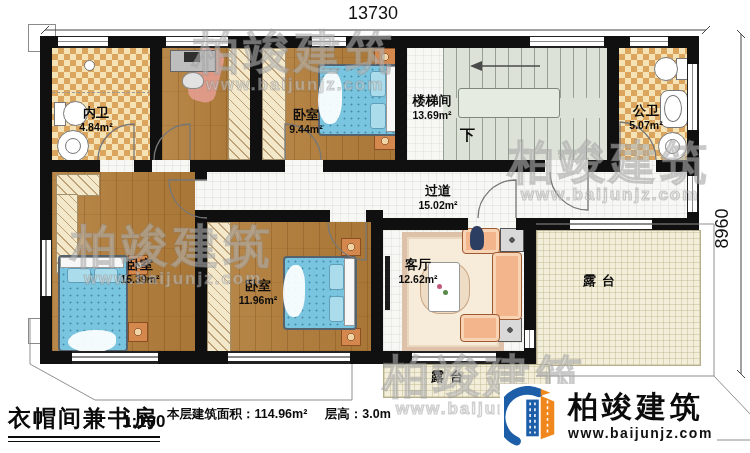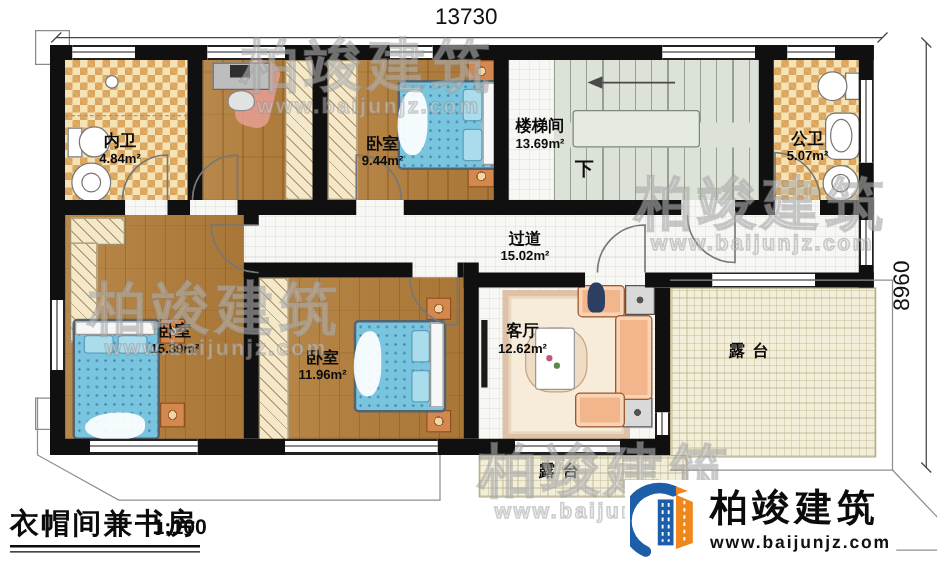--- a/index.html
+++ b/index.html
@@ -267,21 +267,21 @@
     <span class="ar">9.44m²</span>
   </div>
   <div class="rlabel" style="left:432px;top:94px;">
     <span class="nm">楼梯间</span>
     <span class="ar">13.69m²</span>
   </div>
   <div class="rlabel" style="left:646px;top:104px;">
     <span class="nm">公卫</span>
     <span class="ar">5.07m²</span>
   </div>
-  <div class="rlabel" style="left:420px;top:184px;">
+  <div class="rlabel" style="left:438px;top:184px;">
     <span class="nm">过道</span>
     <span class="ar">15.02m²</span>
   </div>
   <div class="rlabel" style="left:140px;top:258px;">
     <span class="nm">卧室</span>
     <span class="ar">15.39m²</span>
   </div>
   <div class="rlabel" style="left:258px;top:279px;">
     <span class="nm">卧室</span>
     <span class="ar">11.96m²</span>
@@ -314,20 +314,24 @@
     <span class="wm2">www.baijunjz.com</span>
   </div>
   <div class="wm" style="left:340px;top:352px;width:290px;">
     <span class="wm1">柏竣建筑</span>
     <span class="wm2">www.baijunjz.com</span>
   </div>
 
   <div class="tb-title">衣帽间兼书房</div>
   <div class="tb-underline"></div>
   <div class="tb-scale">1:100</div>
+  <div class="tb-line1">
+    <span>本层建筑面积：114.96m²</span>
+    <span>层高：3.0m</span>
+  </div>
 
   <div class="logo">
     <svg width="58" height="60" viewBox="0 0 60 62">
       <path d="M36 7 A26 26 0 0 0 13 57" stroke="#1c5fa8" stroke-width="9" fill="none" stroke-linecap="round"></path>
       <rect x="23" y="14" width="13" height="38" fill="#1c5fa8"></rect>
       <path d="M27 17 V49 M32 17 V49" stroke="#fff" stroke-width="1.6" stroke-dasharray="3 3" fill="none"></path>
       <polygon points="38,10 52,16 52,50 38,55" fill="#f0871c"></polygon>
       <path d="M45 15 V50" stroke="#fff" stroke-width="1.6" stroke-dasharray="3 3" fill="none"></path>
       <polygon points="38,3 48,7 38,10" fill="#f0871c"></polygon>
     </svg>

